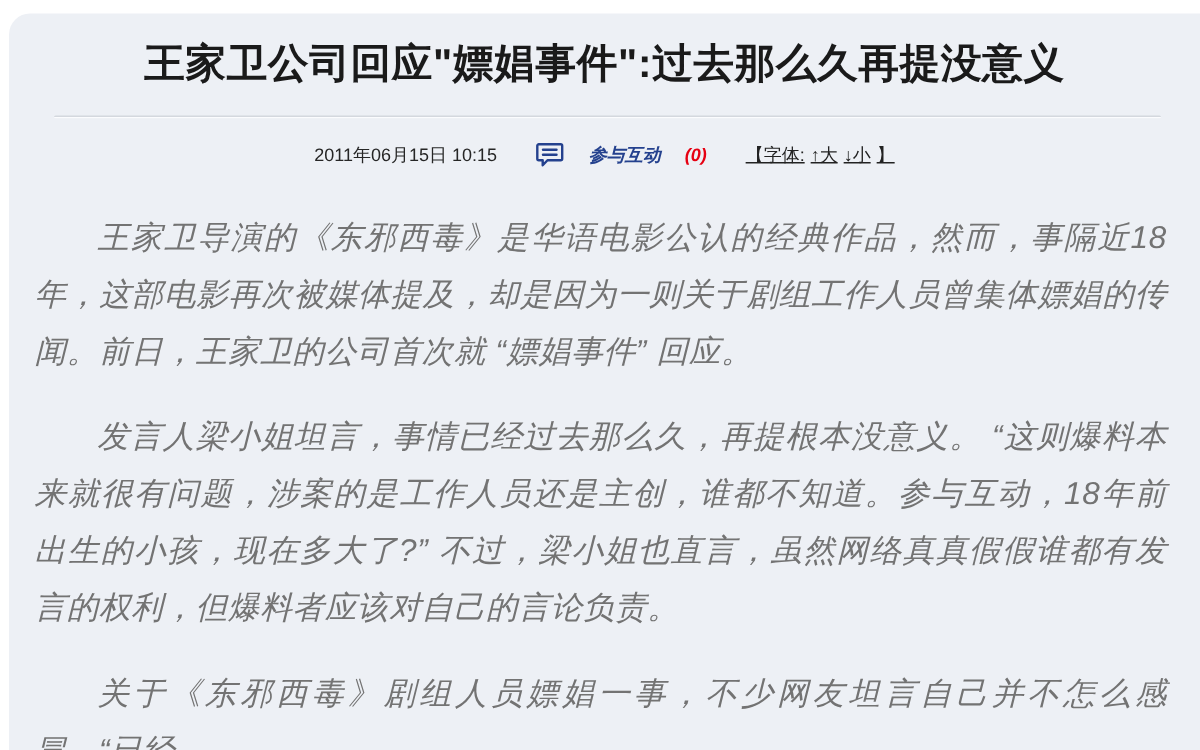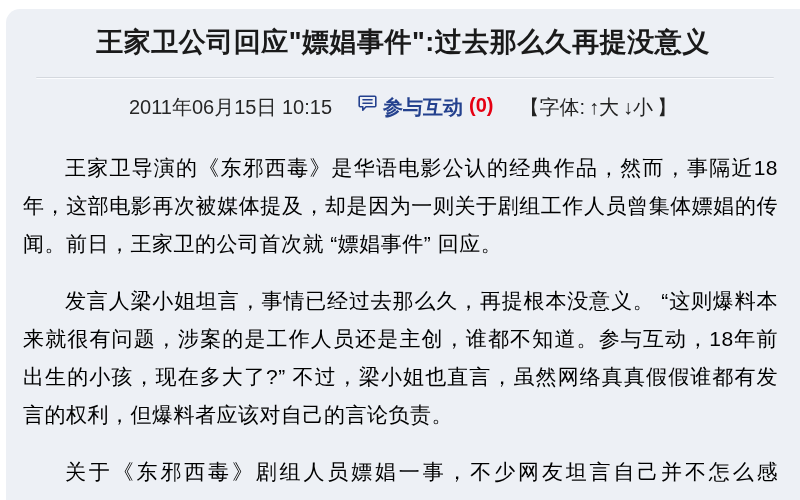--- a/index.html
+++ b/index.html
@@ -33,48 +33,50 @@
     background: #d4d8de;
     border-bottom: 1px solid #fbfcfe;
     border-radius: 1px;
   }
   .meta-row {
     margin-top: 15px;
     display: flex;
     justify-content: center;
     align-items: center;
     gap: 26px;
-    font-size: 20px;
+    font-size: 12px;
     color: #262626;
     white-space: nowrap;
   }
   .meta-item { display: inline-flex; align-items: center; }
   .interact-link {
     display: inline-flex;
-    align-items: flex-start;
-    gap: 6px;
+    align-items: center;
+    gap: 16px;
     text-decoration: none;
     cursor: pointer;
+    font-style: italic;
   }
   .interact-label { color: #24418e; font-weight: 700; }
   .interact-count { color: #e60012; font-weight: 700; }
   .bubble-icon { display: inline-block; width: 19px; height: 18px; }
-  .font-control { display: inline-flex; align-items: center; gap: 4px; color: #222; }
+  .font-control { display: inline-flex; align-items: center; gap: 4px; color: #222; text-decoration: underline; }
   .font-btn { cursor: pointer; color: #222; }
   .article-body {
     margin: 28px 22px 0 17px;
   }
   .article-body p {
     font-size: 21px;
     line-height: 38px;
-    color: #000000;
+    color: #737373;
     text-indent: 2em;
     text-align: justify;
     letter-spacing: 0.5px;
     margin-bottom: 19px;
+    font-style: italic;
   }
 </style>
 </head>
 <body>
 
 <div class="page">
   <div class="card">
 
     <h1 class="article-title">王家卫公司回应"嫖娼事件":过去那么久再提没意义</h1>
 

